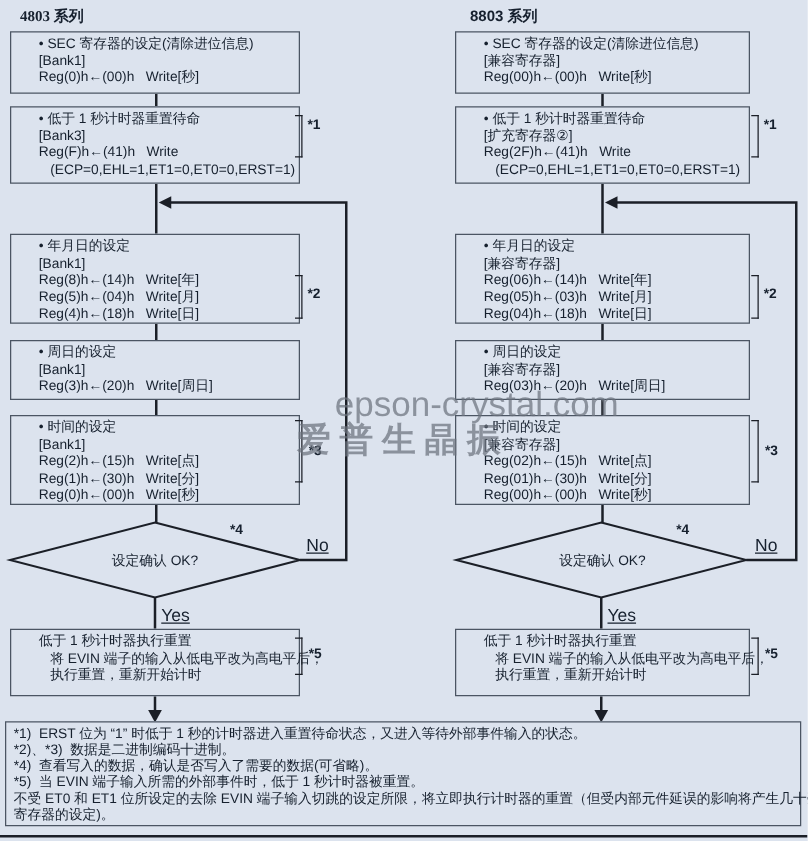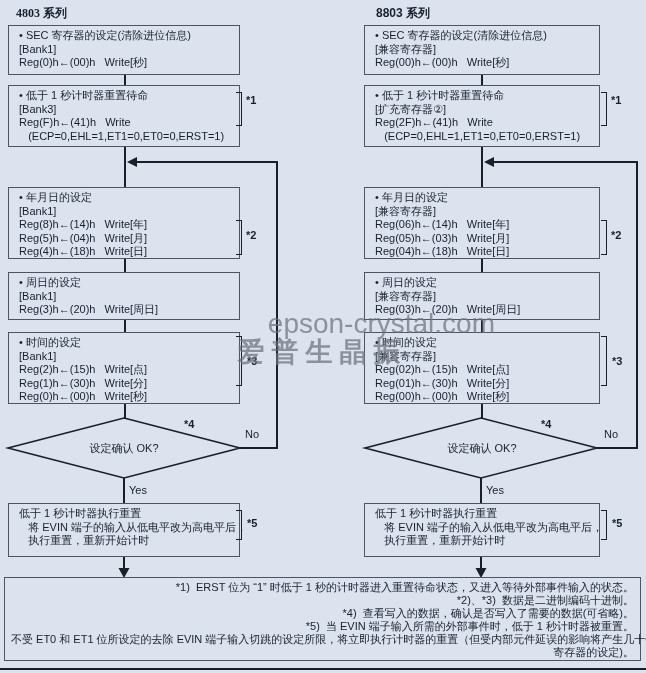--- a/index.html
+++ b/index.html
@@ -13,37 +13,37 @@
   }
   svg.overlay{position:absolute;left:0;top:0;z-index:0;}
   .col-title{
     position:absolute;z-index:1;
     font-size:12px;font-weight:bold;white-space:pre;
   }
   .fbox{
     position:absolute;z-index:1;box-sizing:border-box;
     background:var(--background,#dce3ee);
     border:1.2px solid var(--box_border,#4b5563);
-    padding:3px 10px;
+    padding:3px 22px;
     font-size:11px;line-height:13.5px;
   }
   .tline{white-space:pre;}
   .notes-box{
     position:absolute;z-index:1;box-sizing:border-box;
     background:var(--background,#dce3ee);
     border:1.5px solid var(--box_border,#4b5563);
     padding:3px 6px;
-    font-size:11px;line-height:13px;text-align:right;
+    font-size:11px;line-height:13px;
   }
   .diamond-label{
     position:absolute;z-index:1;text-align:center;
     font-size:11px;white-space:pre;
   }
   .flow-label{
-    position:absolute;z-index:1;font-size:11px;white-space:pre;
+    position:absolute;z-index:1;font-size:14px;white-space:pre;text-decoration:underline;
   }
   .note-ref{
     position:absolute;z-index:1;font-size:11px;font-weight:bold;white-space:pre;
   }
   .nbracket{
     position:absolute;z-index:1;width:6px;box-sizing:border-box;
     border:1.4px solid var(--line,#1b1f27);
     border-left:none;
   }
   .watermark{

